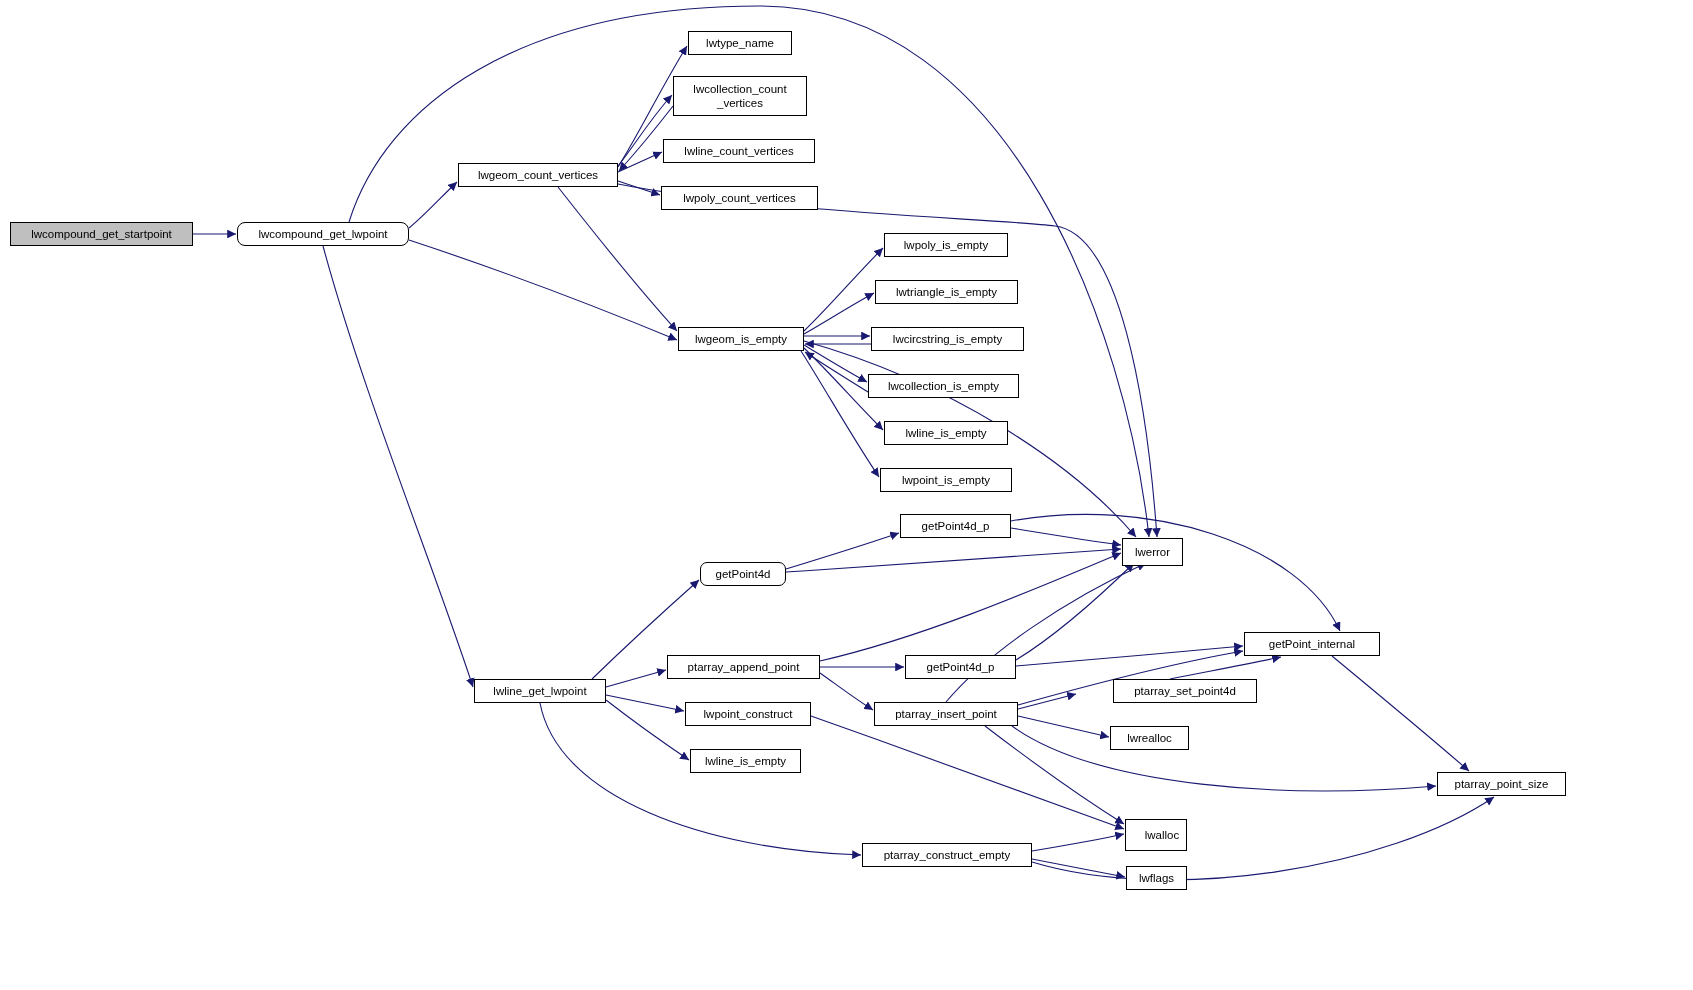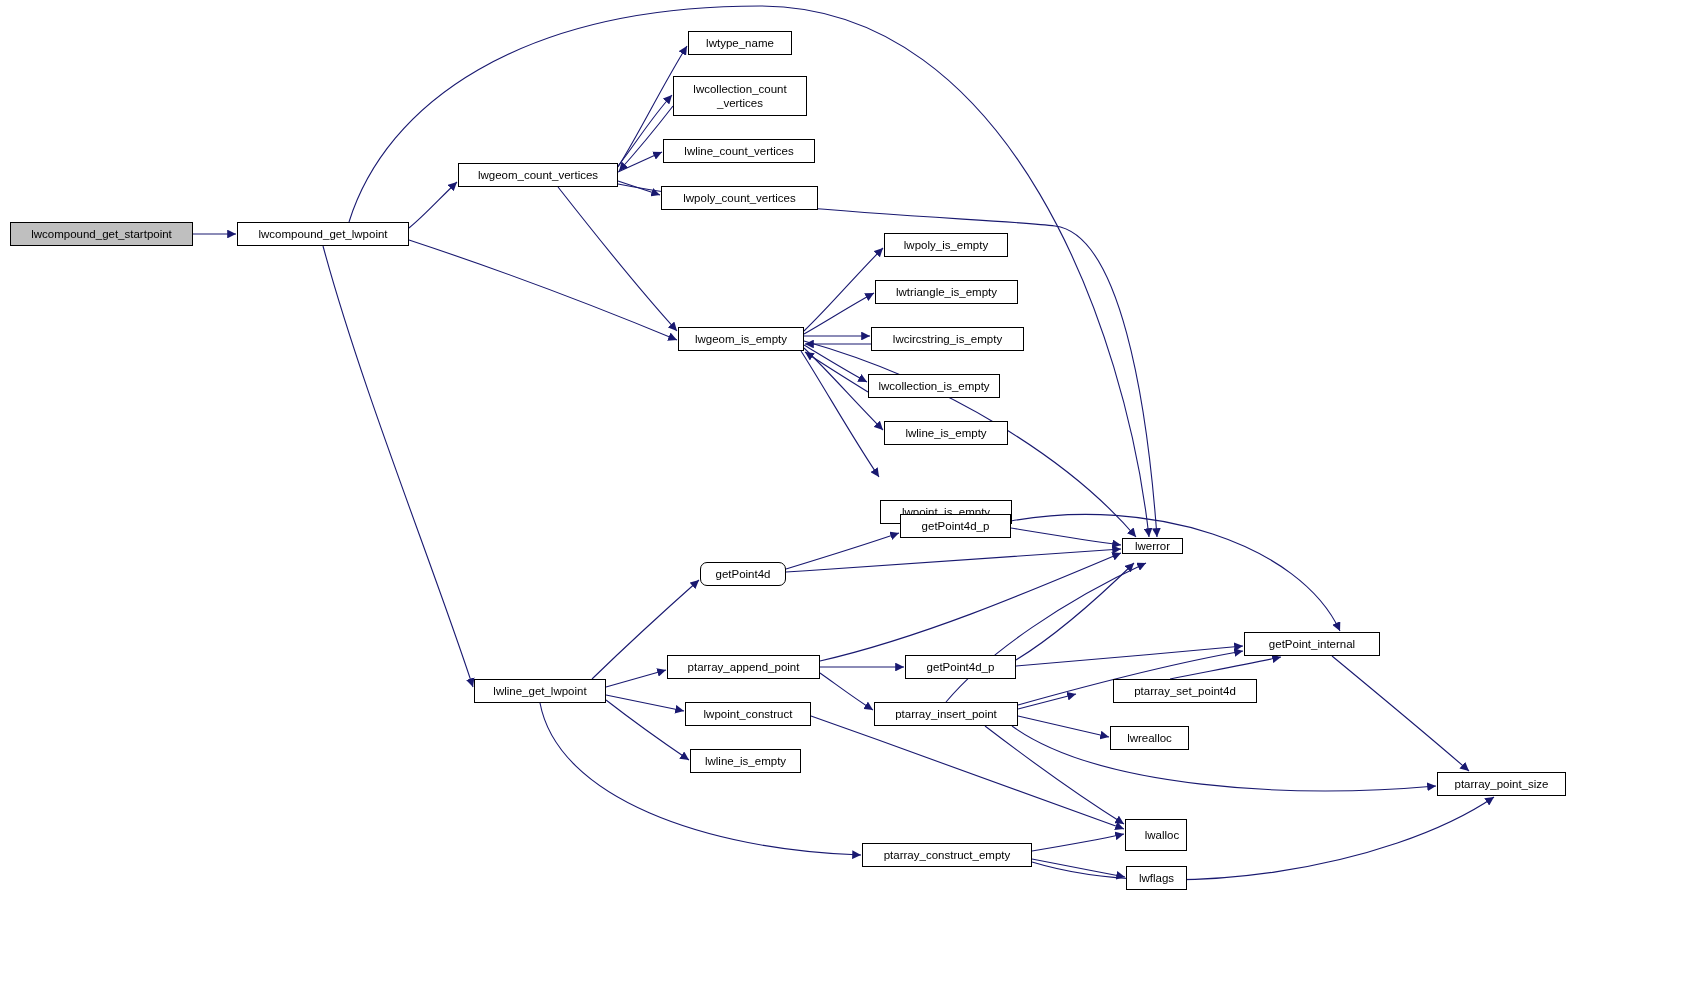--- a/index.html
+++ b/index.html
@@ -86,21 +86,21 @@
       <path d="M1170,679 C1205,672 1243,665 1281,657" fill="none" stroke="#191970" stroke-width="1.1" marker-end="url(#arrow)"></path>
       <path d="M1332,656 C1378,694 1424,732 1469,771" fill="none" stroke="#191970" stroke-width="1.1" marker-end="url(#arrow)"></path>
       <path d="M811,716 C915,753 1018,790 1124,829" fill="none" stroke="#191970" stroke-width="1.1" marker-end="url(#arrow)"></path>
       <path d="M1032,851 C1062,846 1092,841 1124,834" fill="none" stroke="#191970" stroke-width="1.1" marker-end="url(#arrow)"></path>
       <path d="M1032,859 C1062,865 1094,871 1125,877" fill="none" stroke="#191970" stroke-width="1.1" marker-end="url(#arrow)"></path>
       <path d="M1032,862 C1170,904 1390,868 1494,797" fill="none" stroke="#191970" stroke-width="1.1" marker-end="url(#arrow)"></path>
     </svg>
     <div class="node hl" style="left: 10px; top: 222px; width: 183px; height: 24px;">
       <span>lwcompound_get_startpoint</span>
     </div>
-    <div class="node" style="left: 237px; top: 222px; width: 172px; height: 24px;">
+    <div class="node" style="left: 237px; top: 222px; width: 172px; height: 24px; border-radius: 8px;">
       <span>lwcompound_get_lwpoint</span>
     </div>
     <div class="node" style="left: 458px; top: 163px; width: 160px; height: 24px;">
       <span>lwgeom_count_vertices</span>
     </div>
     <div class="node" style="left: 688px; top: 31px; width: 104px; height: 24px;">
       <span>lwtype_name</span>
     </div>
     <div class="node" style="left: 673px; top: 76px; width: 134px; height: 40px;">
       <span>lwcollection_count</span>
@@ -117,33 +117,33 @@
     </div>
     <div class="node" style="left: 884px; top: 233px; width: 124px; height: 24px;">
       <span>lwpoly_is_empty</span>
     </div>
     <div class="node" style="left: 875px; top: 280px; width: 143px; height: 24px;">
       <span>lwtriangle_is_empty</span>
     </div>
     <div class="node" style="left: 871px; top: 327px; width: 153px; height: 24px;">
       <span>lwcircstring_is_empty</span>
     </div>
-    <div class="node" style="left: 868px; top: 374px; width: 132px; height: 24px;">
+    <div class="node" style="left: 868px; top: 374px; width: 151px; height: 24px;">
       <span>lwcollection_is_empty</span>
     </div>
     <div class="node" style="left: 884px; top: 421px; width: 124px; height: 24px;">
       <span>lwline_is_empty</span>
     </div>
-    <div class="node" style="left: 880px; top: 468px; width: 132px; height: 24px; margin-top: 32px;">
+    <div class="node" style="left: 880px; top: 468px; width: 132px; height: 24px;">
       <span>lwpoint_is_empty</span>
     </div>
     <div class="node" style="left: 900px; top: 514px; width: 111px; height: 24px;">
       <span>getPoint4d_p</span>
     </div>
-    <div class="node" style="left: 1122px; top: 538px; width: 61px; height: 16px;">
+    <div class="node" style="left: 1122px; top: 538px; width: 61px; height: 28px;">
       <span>lwerror</span>
     </div>
     <div class="node" style="left: 700px; top: 562px; width: 86px; height: 24px; border-radius: 7px;">
       <span>getPoint4d</span>
     </div>
     <div class="node" style="left: 1244px; top: 632px; width: 136px; height: 24px;">
       <span>getPoint_internal</span>
     </div>
     <div class="node" style="left: 667px; top: 655px; width: 153px; height: 24px;">
       <span>ptarray_append_point</span>

